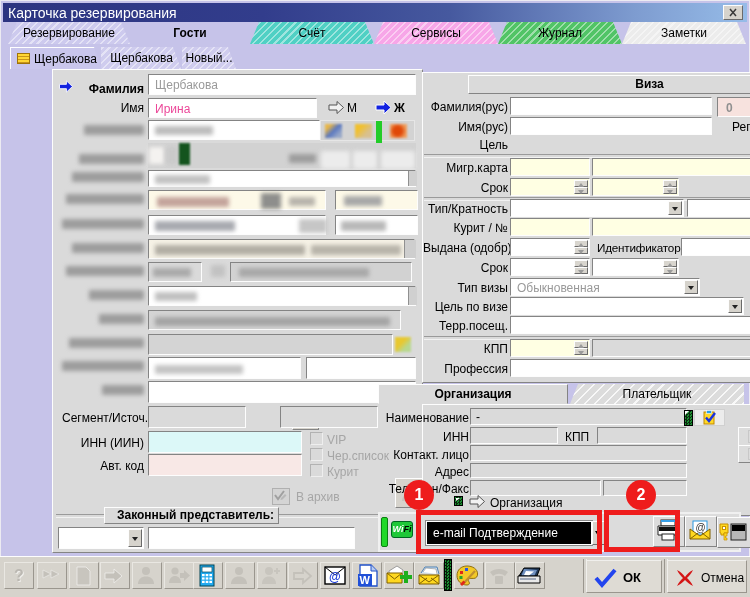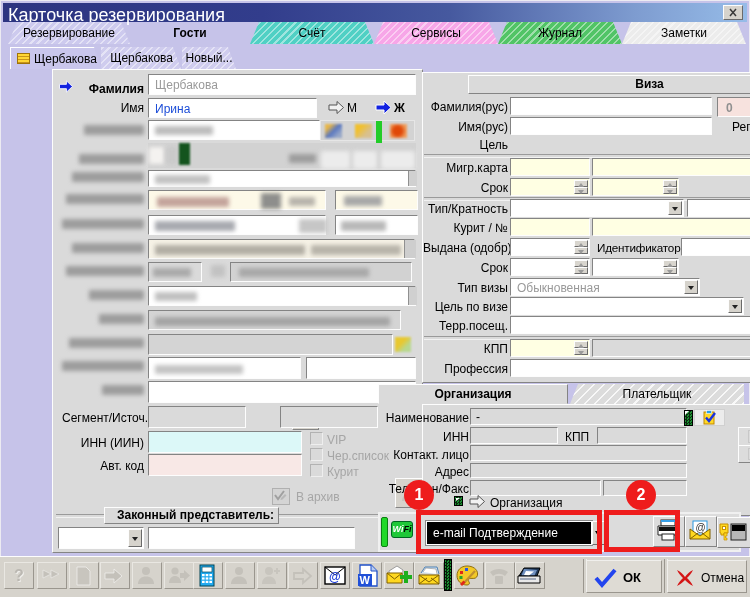--- a/index.html
+++ b/index.html
@@ -26,21 +26,21 @@
 .gry{color:#a6a6a6;}
 .cb{position:absolute;width:11px;height:11px;background:#dadada;border:1px solid;border-color:#b2b2b2 #eee #eee #b2b2b2;}
 .tbtn{position:absolute;width:30px;height:27px;background:#d6d3cc;border:1px solid;border-color:#e9e7e2 #9a968e #9a968e #e9e7e2;box-sizing:border-box;overflow:hidden;}
 .gico{color:#bbb8b2;text-shadow:1px 1px 0 #f0efec;}
 </style></head>
 <body>
 <div id="win">
   <div class="abs" style="left:0;top:0;width:750px;height:597px;border:1px solid #ecebf2;box-sizing:border-box;"></div>
 
   <div class="abs" style="left:3px;top:3px;width:744px;height:19px;background:linear-gradient(90deg,#2c3480 0%,#323d8c 35%,#46599f 60%,#7e9cd0 85%,#96bce8 100%);"></div>
-  <div class="abs" style="left:8px;top:5px;color:#fff;font-size:18px;">Карточка резервирования</div>
+  <div class="abs" style="left:8px;top:5px;color:#fff;font-size:14px;">Карточка резервирования</div>
   <div class="abs" style="left:723px;top:5px;width:20px;height:15px;background:#d6d3cc;border:1px solid;border-color:#fdfdfd #6a6a6a #6a6a6a #fdfdfd;box-sizing:border-box;">
     <svg width="18" height="13" viewBox="0 0 18 13">
         <path d="M6 3 L12 10 M12 3 L6 10" stroke="#3a3a3a" stroke-width="1.5"></path>
       </svg>
   </div>
 
   <div id="tabs1" class="abs" style="left:3px;top:22px;width:744px;height:22px;">
     <div class="tab hatch" style="left:5px;width:122px;background-color:#cdcaee;">Резервирование</div>
     <div class="tab" style="left:127px;width:120px;background:#c6c3e9;font-weight:bold;">Гости</div>
     <div class="tab hatch" style="left:247px;width:124px;background-color:#50d0c4;">Счёт</div>
@@ -63,21 +63,21 @@
     <svg class="abs" style="left:5px;top:10px" width="16" height="13" viewBox="0 0 17 15">
         <path d="M1 5 h8 v-4 l7 6.5 -7 6.5 v-4 h-8 z" fill="#1222e0" stroke="#fff" stroke-width="1"></path>
       </svg>
     <div class="lbl" style="left:11px;top:12px;width:80px;font-weight:bold;">Фамилия</div>
     <div class="fld" style="left:95px;top:4px;width:268px;height:21px;">
         <span style="color:#9a9a9a;position:absolute;left:6px;top:3px;">Щербакова</span>
       </div>
 
     <div class="lbl" style="left:41px;top:31px;width:50px;">Имя</div>
     <div class="fld" style="left:95px;top:28px;width:169px;height:20px;">
-        <span style="color:#1d4ed8;position:absolute;left:6px;top:3px;">Ирина</span>
+        <span style="color:#ec4899;position:absolute;left:6px;top:3px;">Ирина</span>
       </div>
     <svg class="abs" style="left:274px;top:30px" width="18" height="15" viewBox="0 0 18 15">
         <path d="M2 5 h8 v-3.5 l6.5 6 -6.5 6 v-3.5 h-8 z" fill="#f2f2f2" stroke="#555" stroke-width="1"></path>
       </svg>
     <div class="abs" style="left:294px;top:31px;">М</div>
     <svg class="abs" style="left:322px;top:30px" width="17" height="15" viewBox="0 0 17 15">
         <path d="M1 5 h8 v-4 l7 6.5 -7 6.5 v-4 h-8 z" fill="#1222e0" stroke="#fff" stroke-width="1"></path>
       </svg>
     <div class="abs" style="left:341px;top:31px;font-weight:bold;">Ж</div>
 

